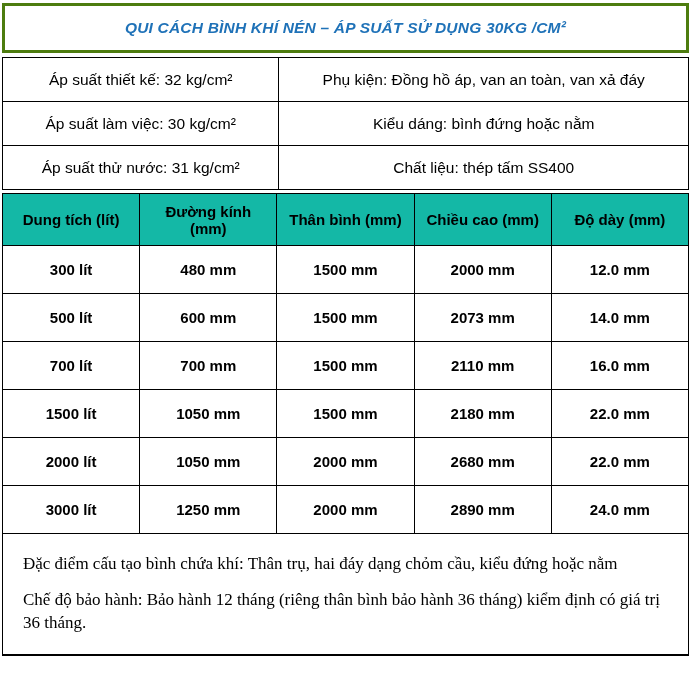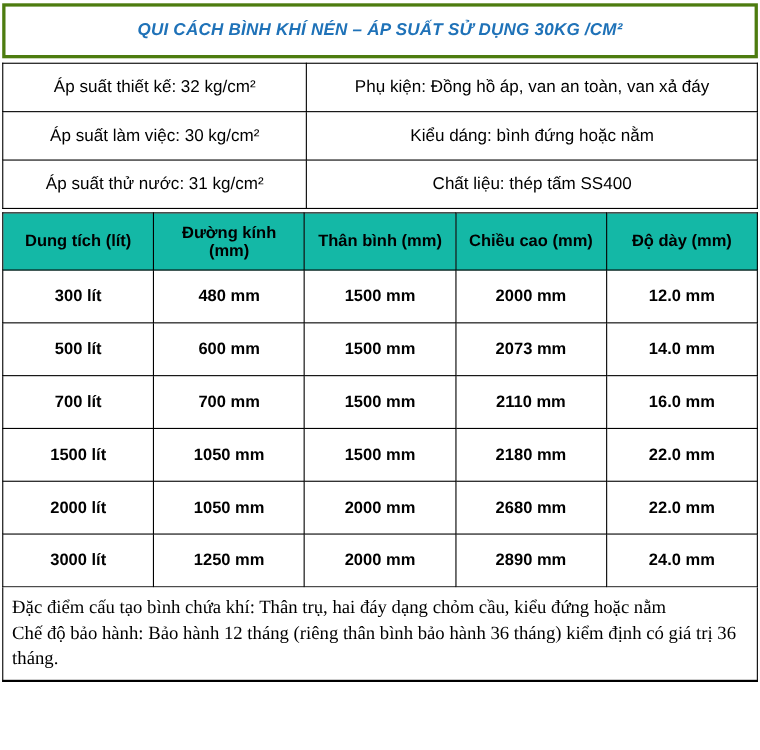--- a/index.html
+++ b/index.html
@@ -78,21 +78,21 @@
     box-sizing: border-box;
     border: 1px solid #000000;
     border-top: none;
     border-bottom: 2px solid #000000;
     padding: 6px 8px 7px 8px;
     font-family: "Liberation Serif", serif;
     font-size: 17px;
     line-height: 23.5px;
     background: #ffffff;
   }
-  .note-line { margin: 0; }
+  .note-line { margin: 12px; }
 </style>
 </head>
 <body>
 
 <div class="page">
 
   <div class="title-box">
     <span class="title-text">QUI CÁCH BÌNH KHÍ NÉN – ÁP SUẤT SỬ DỤNG 30KG /CM²</span>
   </div>
 

